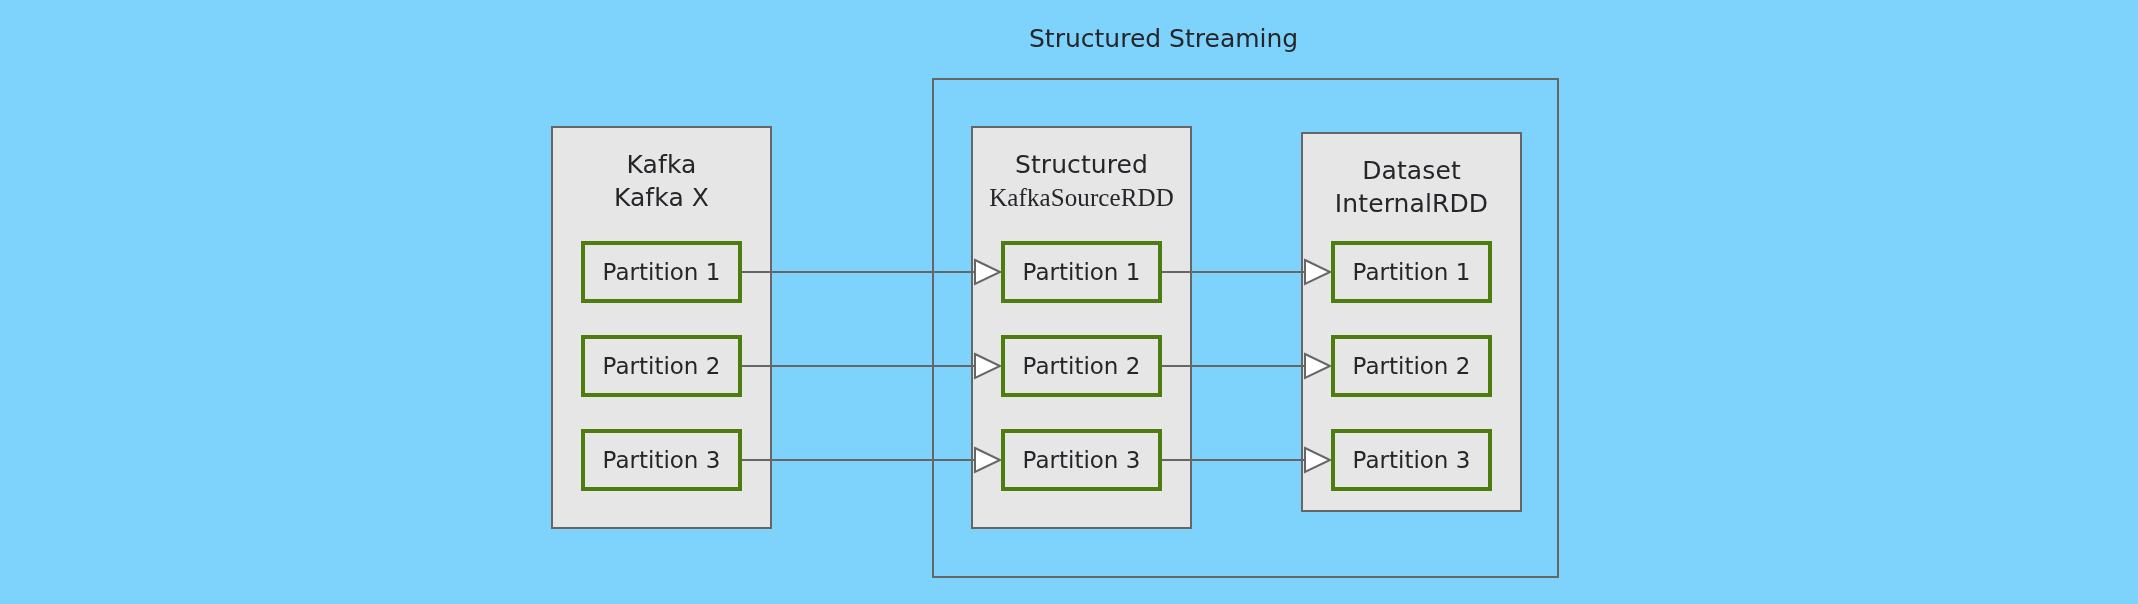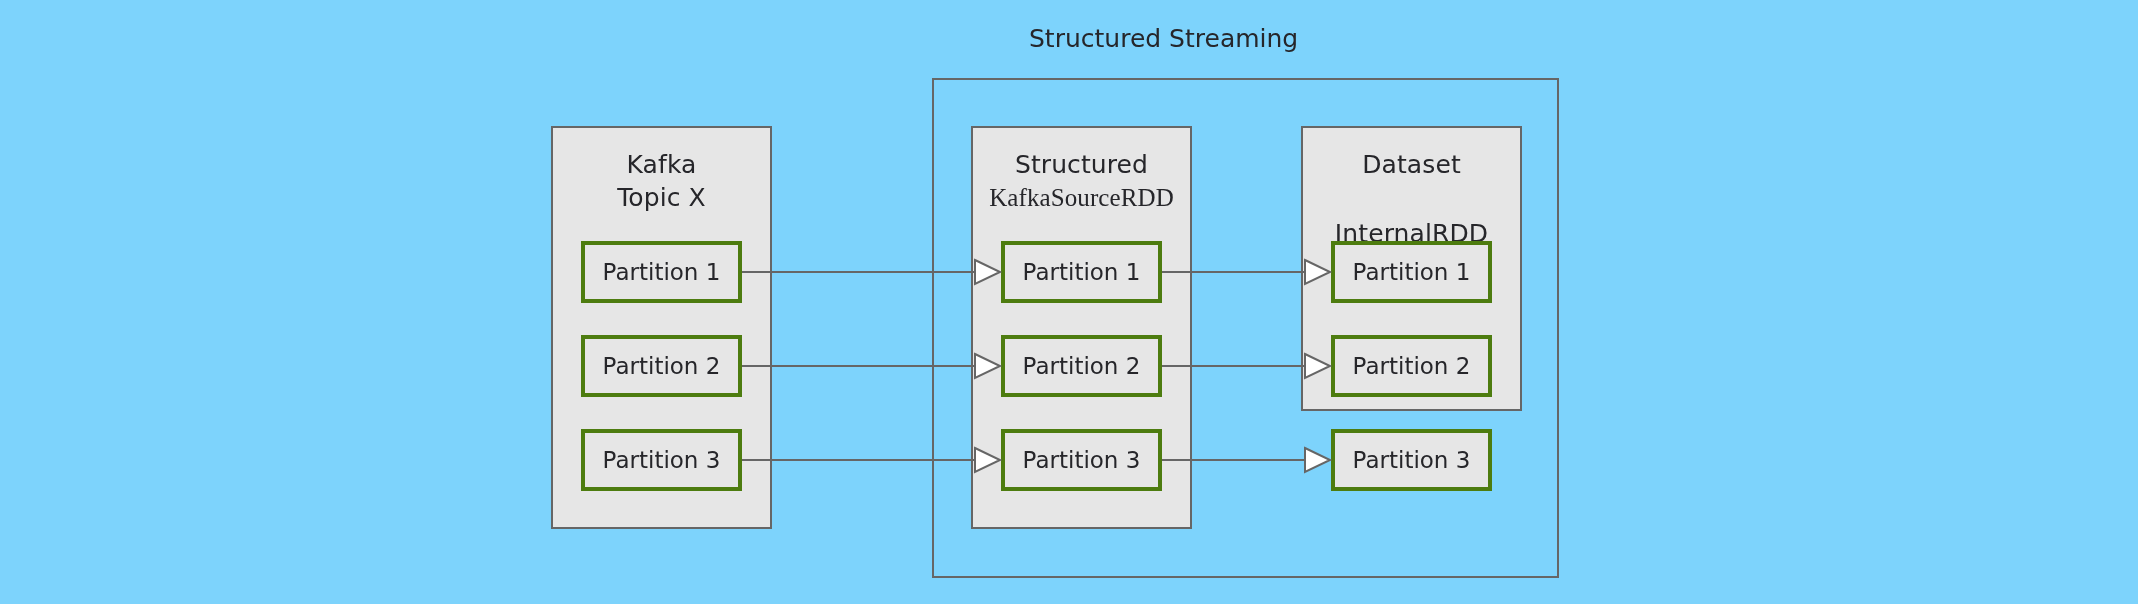--- a/index.html
+++ b/index.html
@@ -91,39 +91,39 @@
 <body>
 
 <div id="diagram-root">
 
   <div class="diagram-title" style="left:1029px; top:24px; width:260px;">Structured Streaming</div>
 
   <div class="abs container-box" style="left:932px; top:78px; width:627px; height:500px;"></div>
 
   <div class="abs group-box" style="left:551px; top:126px; width:221px; height:403px;">
     <div class="group-title" style="top:20px;">Kafka</div>
-    <div class="group-title" style="top:53px;">Topic X</div>
+    <div class="group-title" style="top:53px;">Kafka X</div>
   </div>
 
   <div class="abs partition-box" style="left:581px; top:241px; width:161px; height:62px;">Partition 1</div>
   <div class="abs partition-box" style="left:581px; top:335px; width:161px; height:62px;">Partition 2</div>
   <div class="abs partition-box" style="left:581px; top:429px; width:161px; height:62px;">Partition 3</div>
 
   <div class="abs group-box" style="left:971px; top:126px; width:221px; height:403px;">
     <div class="group-title" style="top:20px;">Structured</div>
     <div class="group-title" style="top:53px;font-family:Liberation Serif, serif;">KafkaSourceRDD</div>
   </div>
 
   <div class="abs partition-box" style="left:1001px; top:241px; width:161px; height:62px;">Partition 1</div>
   <div class="abs partition-box" style="left:1001px; top:335px; width:161px; height:62px;">Partition 2</div>
   <div class="abs partition-box" style="left:1001px; top:429px; width:161px; height:62px;">Partition 3</div>
 
-  <div class="abs group-box" style="left:1301px; top:126px; width:221px; height:285px;">
+  <div class="abs group-box" style="left:1301px; top:132px; width:221px; height:380px;">
     <div class="group-title" style="top:20px;">Dataset</div>
-    <div class="group-title" style="top:53px;margin-top:36px;">InternalRDD</div>
+    <div class="group-title" style="top:53px;">InternalRDD</div>
   </div>
 
   <div class="abs partition-box" style="left:1331px; top:241px; width:161px; height:62px;">Partition 1</div>
   <div class="abs partition-box" style="left:1331px; top:335px; width:161px; height:62px;">Partition 2</div>
   <div class="abs partition-box" style="left:1331px; top:429px; width:161px; height:62px;">Partition 3</div>
 
   <div class="edge-line" style="left:742px; top:271px; width:232px;"></div>
   <div class="arrowhead" style="left:974px; top:272px;">
     <svg width="28" height="26" viewBox="0 0 28 26" style="margin-top:-13px;">
       <polygon points="1,1 26,13 1,25" fill="#ffffff" stroke="#666666" stroke-width="2"></polygon>

